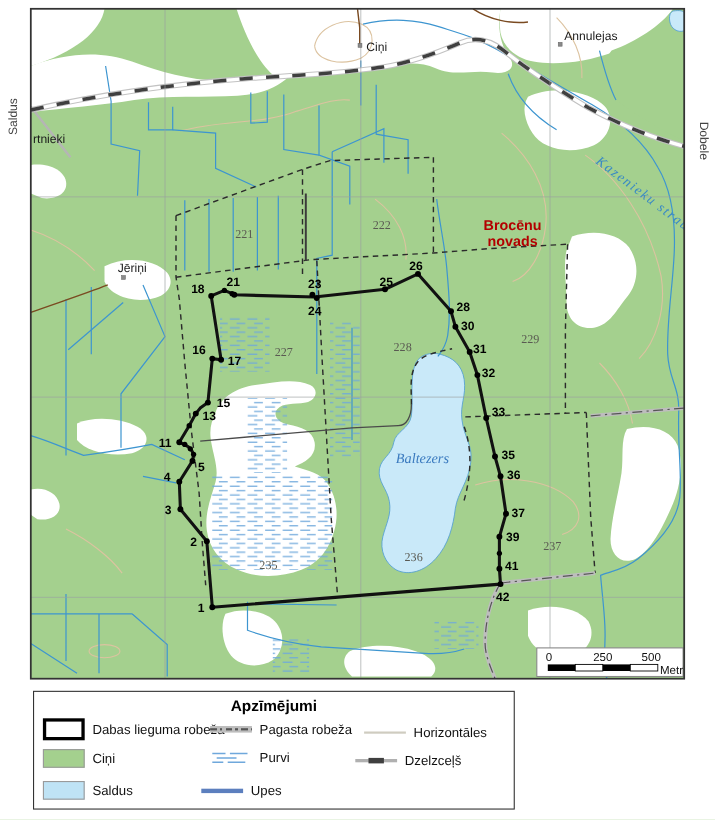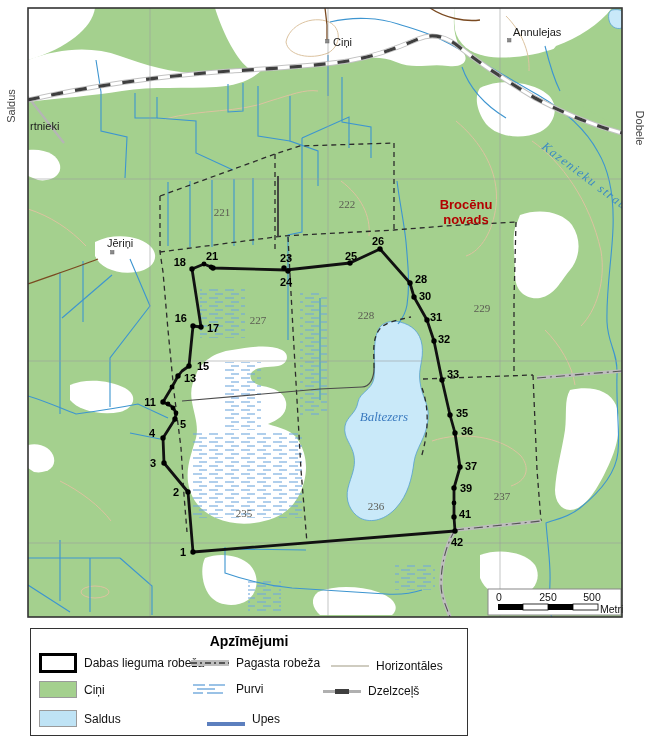--- a/index.html
+++ b/index.html
@@ -314,21 +314,21 @@
   <div class="lg-item" style="left:160px;top:52px;">
     <span class="sw sw-purvi"><svg width="38" height="16">
       <line x1="2" y1="4" x2="14" y2="4" stroke="#6fa8dc" stroke-width="1.4"></line>
       <line x1="18" y1="4" x2="34" y2="4" stroke="#6fa8dc" stroke-width="1.4"></line>
       <line x1="6" y1="8" x2="24" y2="8" stroke="#6fa8dc" stroke-width="1.4"></line>
       <line x1="2" y1="12" x2="12" y2="12" stroke="#6fa8dc" stroke-width="1.4"></line>
       <line x1="16" y1="12" x2="32" y2="12" stroke="#6fa8dc" stroke-width="1.4"></line>
     </svg></span>
     <span>Purvi</span>
   </div>
-  <div class="lg-item" style="left:176px;top:83px;align-items:flex-end;">
+  <div class="lg-item" style="left:152px;top:83px;">
     <span class="sw sw-upes"></span>
     <span>Upes</span>
   </div>
 
   <div class="lg-item" style="left:300px;top:30px;">
     <span class="sw sw-horiz"></span>
     <span>Horizontāles</span>
   </div>
   <div class="lg-item" style="left:292px;top:55px;">
     <span class="sw sw-dzelz">

